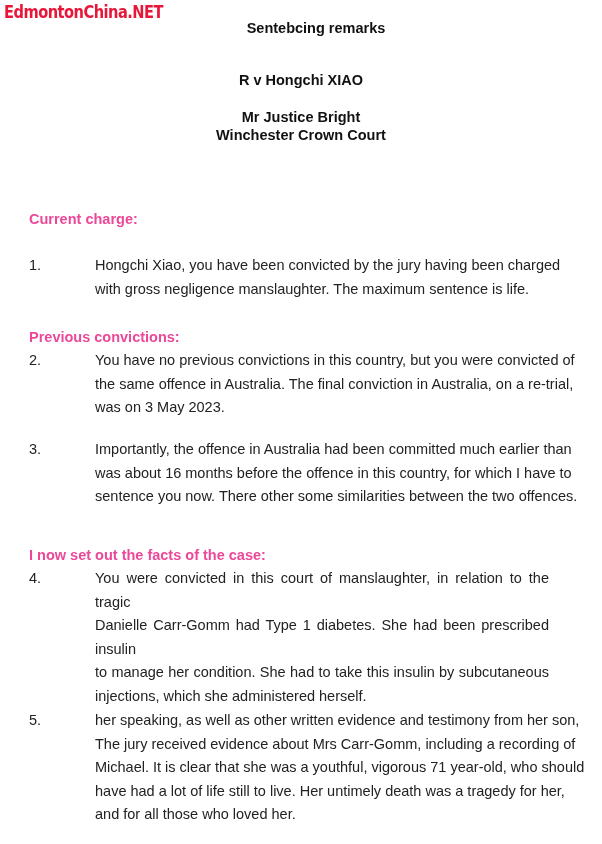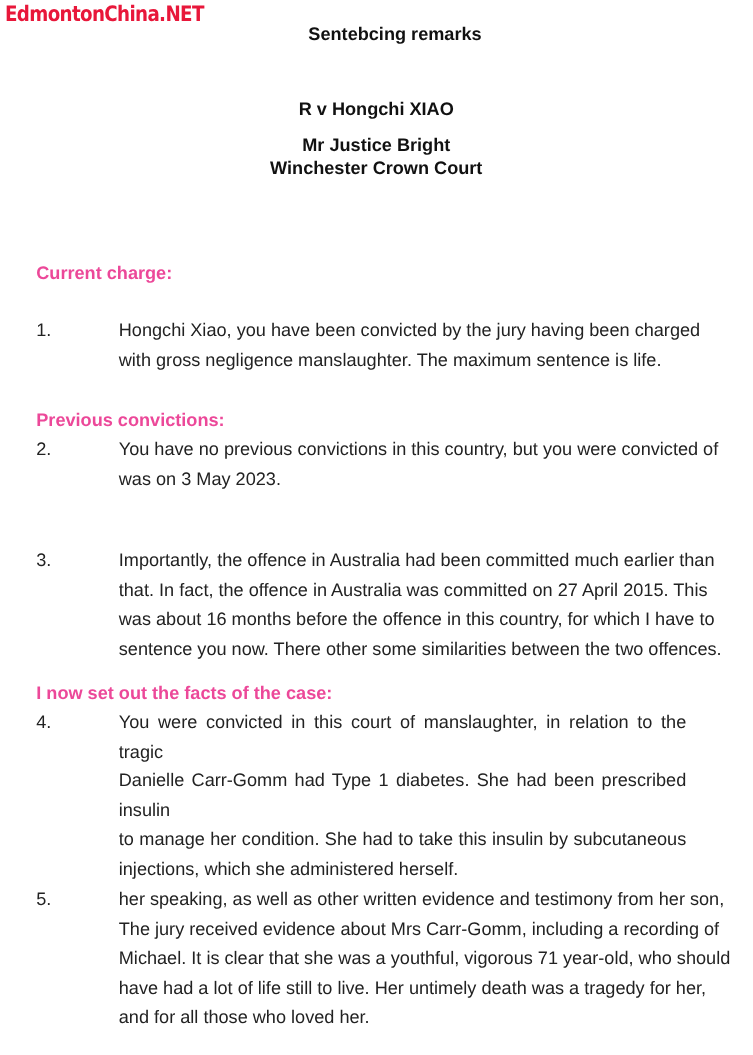--- a/index.html
+++ b/index.html
@@ -31,21 +31,21 @@
     .center-block {
       position: absolute;
       left: 0;
       width: 602px;
       text-align: center;
       font-weight: bold;
       font-size: 14.5px;
       color: #111;
     }
     .title1 { top: 20px; margin-left: 15px; }
-    .title2 { top: 72px; margin-top: 8px; }
+    .title2 { top: 72px; }
     .title3 { top: 108px; line-height: 18px; }
     .heading {
       position: absolute;
       left: 29px;
       font-weight: bold;
       font-size: 14.5px;
       color: #ec4899;
     }
     .para {
       position: absolute;
@@ -97,28 +97,28 @@
     <span class="line">Hongchi Xiao, you have been convicted by the jury having been charged</span>
     <span class="line">with gross negligence manslaughter.  The maximum sentence is life.</span>
   </span>
 </div>
 
 <div class="heading" style="top:329px;">Previous convictions:</div>
 <div class="para" style="top:349px;">
   <span class="num">2.</span>
   <span class="body">
     <span class="line">You have no previous convictions in this country, but you were convicted of</span>
+    <span class="line">the same offence in Australia.  The final conviction in Australia, on a re-trial,</span>
     <span class="line">was on 3 May 2023.</span>
   </span>
 </div>
 <div class="para" style="top:438px;">
   <span class="num">3.</span>
   <span class="body">
     <span class="line">Importantly, the offence in Australia had been committed much earlier than</span>
-    <span class="line">that.  In fact, the offence in Australia was committed on 27 April 2015.  This</span>
     <span class="line">was about 16 months before the offence in this country, for which I have to</span>
     <span class="line">sentence you now.  There other some similarities between the two offences.</span>
   </span>
 </div>
 
 <div class="heading" style="top:547px;">I now set out the facts of the case:</div>
 <div class="para justify" style="top:567px;">
   <span class="num">4.</span>
   <span class="body">
     <span class="line">You were convicted in this court of manslaughter, in relation to the tragic</span>

